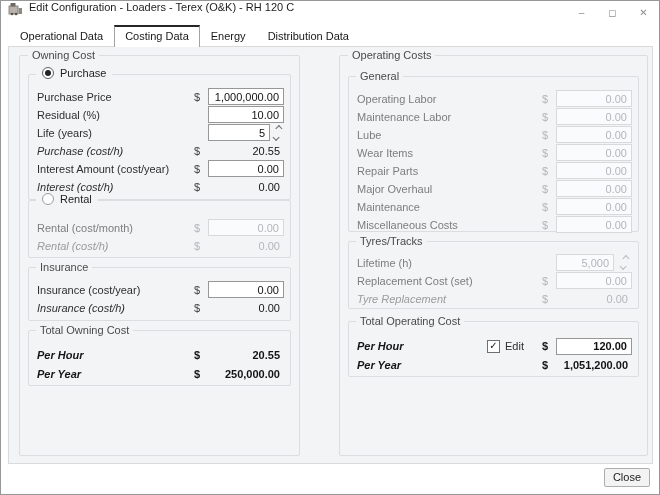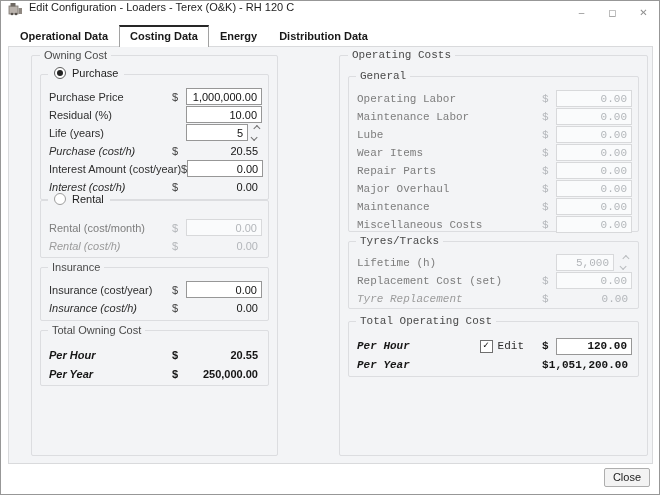--- a/index.html
+++ b/index.html
@@ -12,30 +12,30 @@
   
   .titlebar { height:23px; display:flex; padding-left:7px; background:#fff; }
   .app-icon { width:15px; height:15px; flex:0 0 auto; }
   .title-text { margin-left:6px; flex:1; color:#1c1c1c; white-space:nowrap; overflow:hidden; }
   .win-controls { display:flex; height:100%; }
   .win-btn { width:31px; height:100%; display:flex; align-items:center; justify-content:center;
              color:#8f8f8f; font-size:10px; }
   .win-btn span { line-height:1; }
   
   .tabbar { display:flex; align-items:flex-end; padding-left:8px; height:22px; position:relative; z-index:3; }
-  .tab { padding:4px 10px 5px; margin-bottom:-1px; border:1px solid transparent; border-bottom:none; color:#181818;font-weight:bold; }
+  .tab { padding:4px 10px 5px; margin-bottom:-1px; border:1px solid transparent; border-bottom:none; color:#181818; }
   .tab.selected { background:#fff; border-color:#a2a2a2; border-top:2px solid #262626; padding-top:3px; }
   
   .page { position:absolute; left:7px; top:45px; width:645px; height:418px;
           background:#f3f4f6; border:1px solid #d9dadc; z-index:1; }
   .group { position:absolute; border:1px solid #dcdde0; border-radius:2px; }
   .glabel { position:absolute; top:-8px; left:8px; background:#f3f4f6; padding:0 4px;
             color:#4a4a4a; line-height:15px; white-space:nowrap; }
-  #owning-group   { left:22px;  top:8px; width:247px; height:401px; }
-  #operating-group{ left:330px; top:8px; width:309px; height:401px;font-family:Liberation Mono, monospace; }
+  #owning-group   { left:10px;  top:8px; width:281px; height:401px; }
+  #operating-group{ left:330px; top:8px; width:309px; height:401px; }
   .sub { position:relative; border:1px solid #dcdde0; border-radius:2px; margin:0 8px; padding:13px 6px 0; }
   .sub .glabel { left:7px; }
   .radio-legend { position:absolute; top:-8px; left:7px; background:#f3f4f6; padding:0 6px;
                   display:flex; gap:6px; }
   .radio { width:12px; height:12px; border-radius:50%; background:#fff; border:1px solid #5e5e5e; position:relative; }
   .radio.on::after { content:""; position:absolute; inset:2px; border-radius:50%; background:#222; }
   .radio.off { border-color:#9d9d9d; }
   
   .row { display:flex; align-items:center; height:17px; margin-bottom:1px; }
   .lbl { flex:1; color:#2e2e2e; padding-left:2px; white-space:nowrap; }

